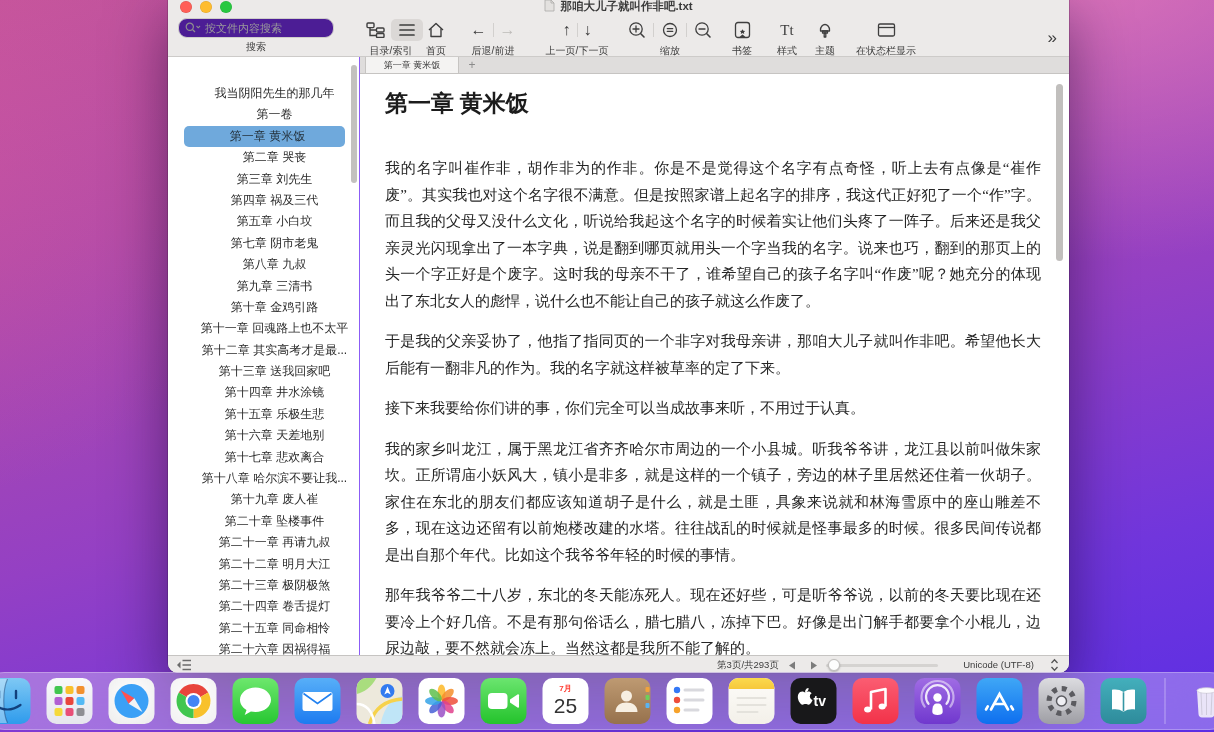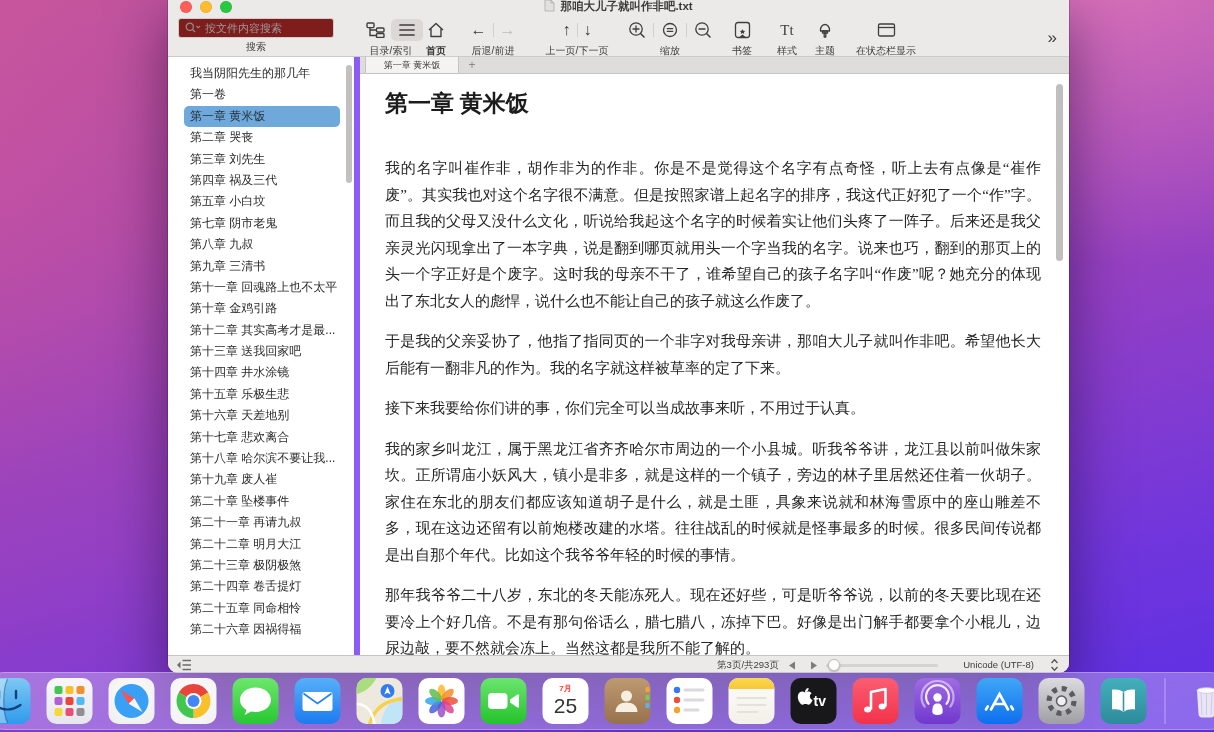--- a/index.html
+++ b/index.html
@@ -27,30 +27,30 @@
 
   .toolbar { position: absolute; left: 0; top: 24px; right: 0; height: 41px; }
   .tg { position: absolute; top: 2px; text-align: center; }
   .ticons { display: flex; align-items: center; justify-content: center; height: 24px; }
   .tlabel { font-size: 10px; color: #3c3c3c; margin-top: 2px; white-space: nowrap; }
   .tbtn { width: 32px; height: 22px; border-radius: 5px; display: flex; align-items: center; justify-content: center; }
   .tbtn.sel { background: #dbd8d6; }
   .arrowg { font-size: 16px; color: #3c3c3c; font-weight: 400; line-height: 1; padding: 0 6px; }
   .arrowg.dis { color: #bdbbb9; }
   .vdiv { width: 1px; height: 14px; background: #d2d0ce; }
-  .searchfield { width: 156px; height: 20px; background: #7f1d1d; border: 1px solid #cfcdcb; border-radius: 3px;
+  .searchfield { width: 156px; height: 20px; background: #4c1d95; border: 1px solid #cfcdcb; border-radius: 9px;
     display: flex; align-items: center; padding: 0 6px; gap: 4px; }
   .ph { font-size: 11px; color: #9b9b9b; white-space: nowrap; overflow: hidden; }
   .ttext { font-size: 15px; color: #3e3e3e; font-family: Liberation Serif, serif; }
   .more { position: absolute; right: 14px; top: 12px; font-size: 17px; color: #3e3e3e; letter-spacing: -2px; }
 
   
   .middle { flex: 1; display: flex; min-height: 0; }
-  .sidebar { width: 192px; flex: none; background: #fff; border-right: 6px solid #8b5cf6;
-    padding-top: 6px; overflow: hidden; position: relative; }
+  .sidebar { width: 192px; flex: none; background: #fff; border-right: 1px solid #8b5cf6;
+    padding-top: 26px; overflow: hidden; position: relative; text-align: center; }
   .sb-item { height: 21.4px; line-height: 21.4px; padding-left: 22px; font-size: 12px; color: #2a2a2a; white-space: nowrap; }
   .sb-item.sel { background: #6fa9dc; border-radius: 5px; margin: 0 14px 0 16px; padding-left: 6px; color: #23303a; }
   .sb-scroll { position: absolute; right: 2px; top: 8px; width: 6px; height: 118px; border-radius: 3px; background: #c3c1bf; }
 
   .contentcol { flex: 1; display: flex; flex-direction: column; min-width: 0; background: #fff; position: relative; }
   .tabbar { height: 17px; flex: none; background: #dfdddc; border-bottom: 1px solid #c6c4c2; display: flex; padding-left: 5px; }
   .tab { background: #f4f3f2; border-left: 1px solid #c6c4c2; border-right: 1px solid #c6c4c2;
     font-size: 9px; color: #3a3a3a; display: flex; align-items: center; justify-content: center; width: 94px; }
   .newtab { width: 26px; display: flex; align-items: center; justify-content: center; color: #8a8a8a; font-size: 12px; }
   .page { flex: 1; overflow: hidden; padding: 14px 28px 0 25px; font-family: "Liberation Serif", serif; }
@@ -150,21 +150,21 @@
               </div>
             <div class="tbtn sel">
                 <svg width="18" height="16" viewBox="0 0 18 16" stroke="#3e3e3e" stroke-width="1.7" stroke-linecap="round">
                   <path d="M2 3 H16 M2 8 H16 M2 13 H16"></path>
                 </svg>
               </div>
           </div>
           <div class="tlabel">目录/索引</div>
         </div>
 
-        <div class="tg" style="left:246px;width:44px;font-weight:bold;">
+        <div class="tg" style="left:246px;width:44px;">
           <div class="ticons">
               <div class="tbtn">
                 <svg width="20" height="18" viewBox="0 0 20 18" fill="none" stroke="#3e3e3e" stroke-width="1.4" stroke-linejoin="round">
                   <path d="M3 9 L10 2.5 L17 9"></path>
                   <path d="M5 7.5 V15.5 H15 V7.5"></path>
                 </svg>
               </div>
             </div>
           <div class="tlabel">首页</div>
         </div>
@@ -272,22 +272,22 @@
             <div class="sb-item">我当阴阳先生的那几年</div>
             <div class="sb-item">第一卷</div>
             <div class="sb-item sel">第一章 黄米饭</div>
             <div class="sb-item">第二章 哭丧</div>
             <div class="sb-item">第三章 刘先生</div>
             <div class="sb-item">第四章 祸及三代</div>
             <div class="sb-item">第五章 小白坟</div>
             <div class="sb-item">第七章 阴市老鬼</div>
             <div class="sb-item">第八章 九叔</div>
             <div class="sb-item">第九章 三清书</div>
+            <div class="sb-item">第十章 金鸡引路</div>
             <div class="sb-item">第十一章 回魂路上也不太平</div>
-            <div class="sb-item">第十章 金鸡引路</div>
             <div class="sb-item">第十二章 其实高考才是最...</div>
             <div class="sb-item">第十三章 送我回家吧</div>
             <div class="sb-item">第十四章 井水涂镜</div>
             <div class="sb-item">第十五章 乐极生悲</div>
             <div class="sb-item">第十六章 天差地别</div>
             <div class="sb-item">第十七章 悲欢离合</div>
             <div class="sb-item">第十八章 哈尔滨不要让我...</div>
             <div class="sb-item">第十九章 废人崔</div>
             <div class="sb-item">第二十章 坠楼事件</div>
             <div class="sb-item">第二十一章 再请九叔</div>

